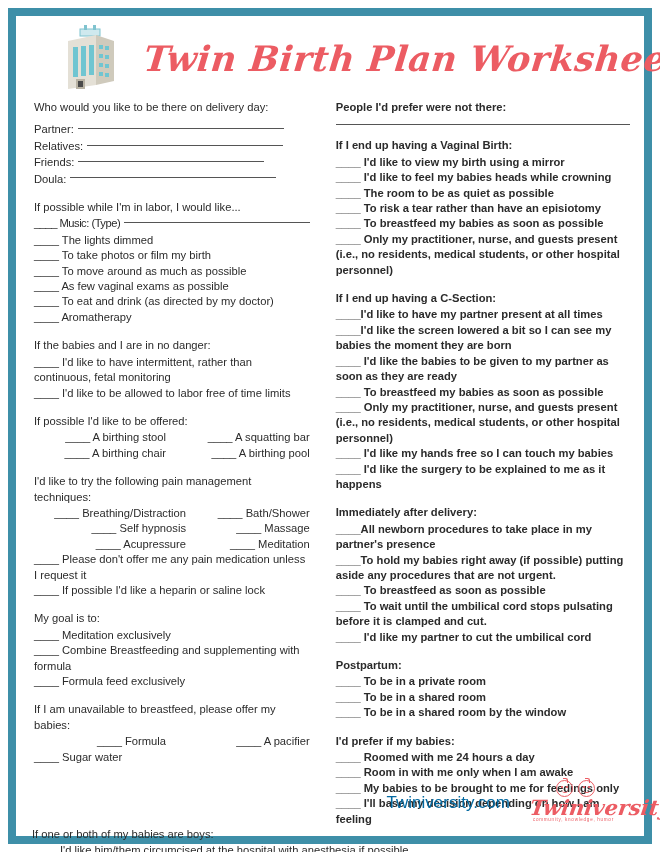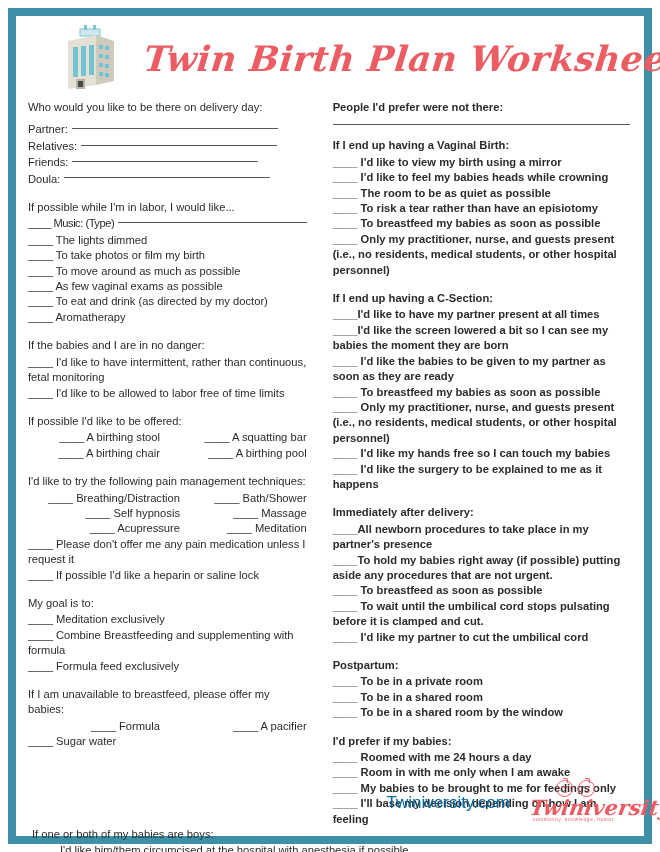--- a/index.html
+++ b/index.html
@@ -60,21 +60,21 @@
     font-family: "DejaVu Serif", serif;
     font-style: italic;
     font-weight: bold;
     transform: skewX(-6deg);
     white-space: nowrap;
   }
 
   
   .columns {
     display: flex;
-    padding: 0 14px 0 12px;
+    padding: 0 14px 0 18px;
     box-sizing: border-box;
     gap: 12px;
   }
   .col {
     box-sizing: border-box;
   }
   .col-left { width: 305px; padding-right: 8px; }
   .col-right { width: 323px; padding-left: 6px; font-weight: bold; }
 
   .sec { margin-bottom: 13px; }

